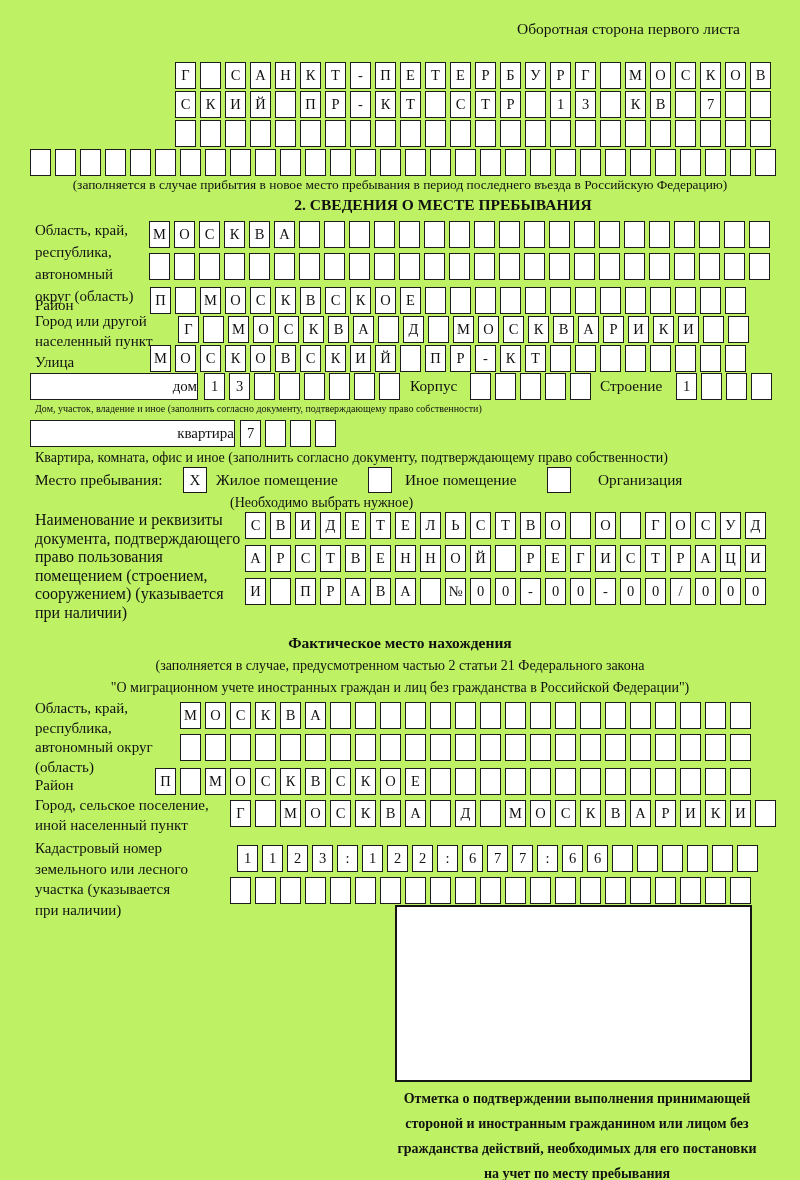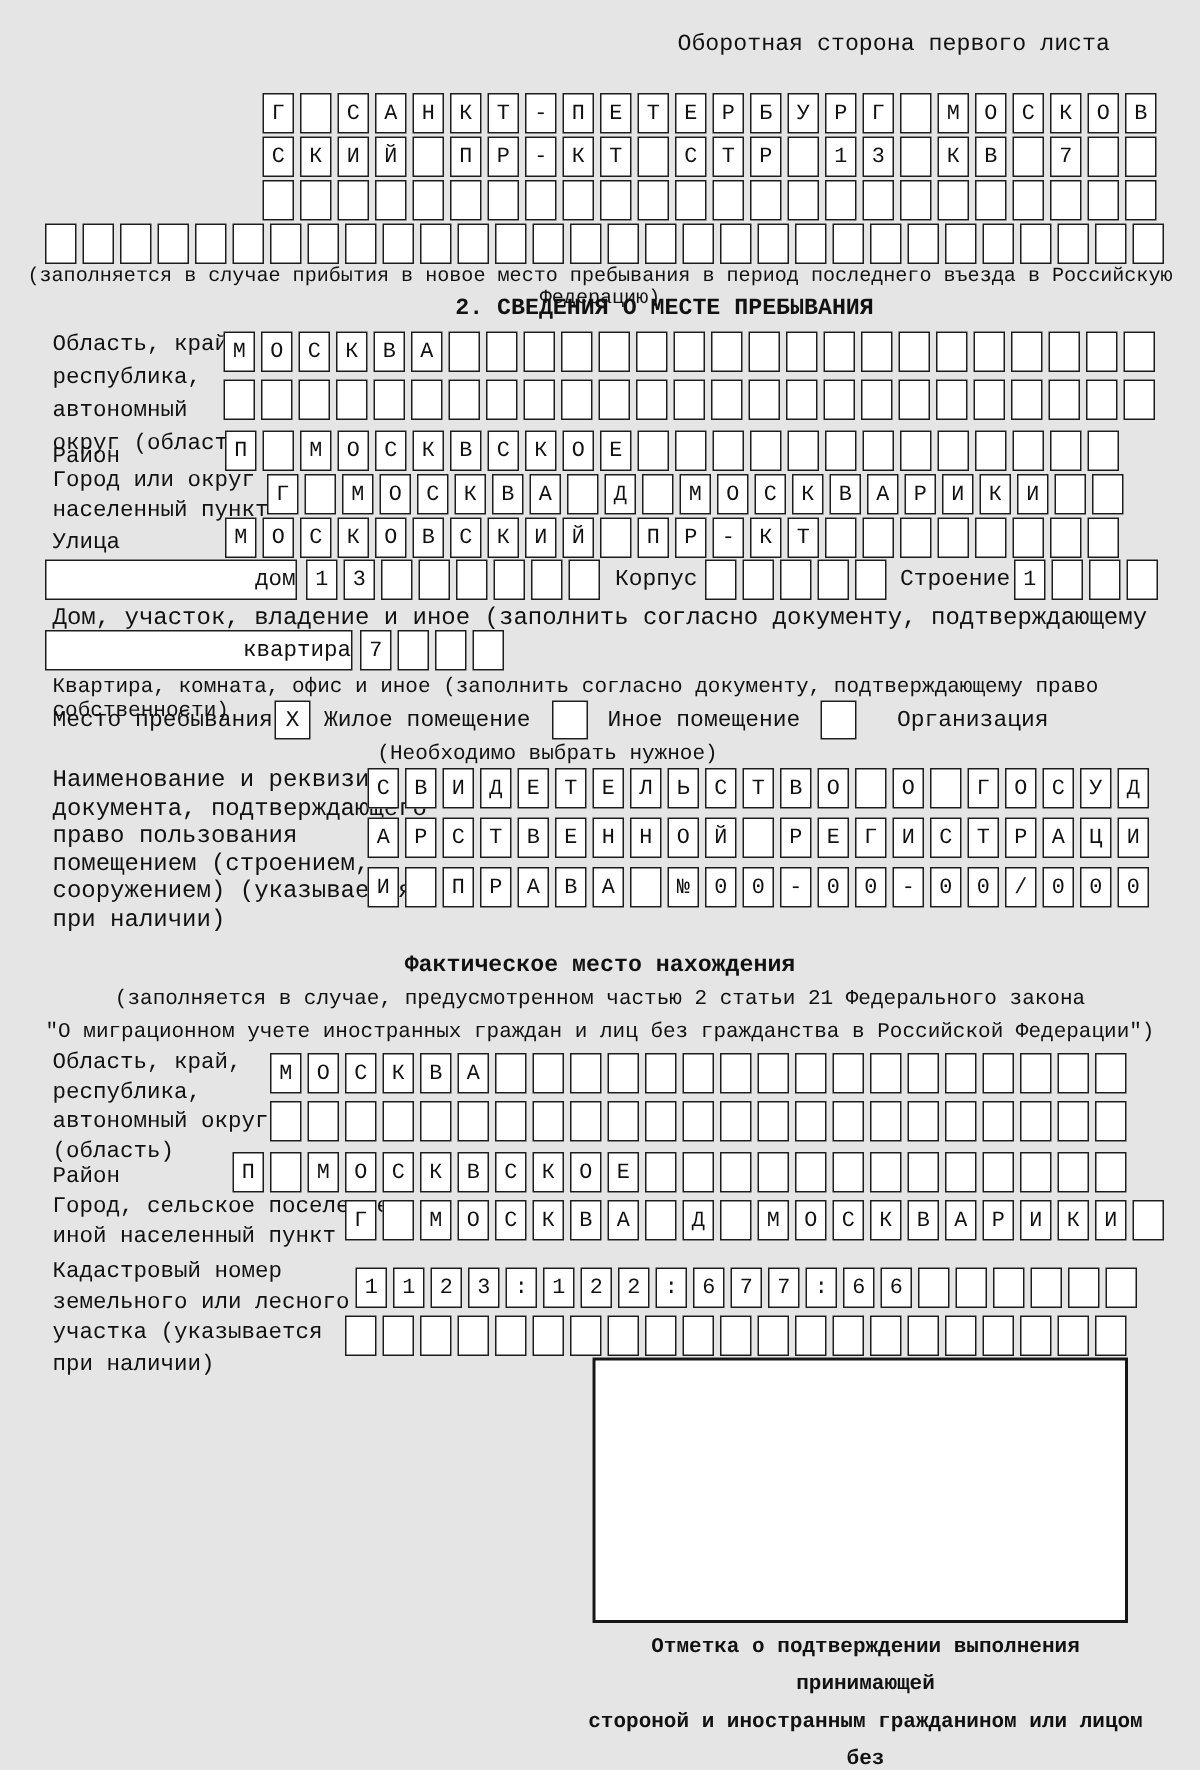--- a/index.html
+++ b/index.html
@@ -1,17 +1,17 @@
 <!DOCTYPE html>
 <html><head>
 <meta charset="utf-8">
 <style>
   html,body{margin:0;padding:0;background:#fff;}
-  .page{position:relative;width:800px;height:1180px;background:#e5e5e5;overflow:hidden;
-        font-family:Liberation Mono, monospace;color:#111;}
+  .page{position:relative;width:800px;height:1180px;background:#bef264;overflow:hidden;
+        font-family:Liberation Serif, serif;color:#111;}
   .lbl{position:absolute;font-size:15px;line-height:24px;}
   .ml{white-space:pre-line;}
   .grid{position:absolute;display:flex;gap:4px;}
   .cell{box-sizing:border-box;flex:none;width:21px;height:27px;border:1.7px solid #1c1c1c;
         display:inline-flex;align-items:center;justify-content:center;
         font-size:14.5px;color:#111;background:#fff;}
   .hdr{position:absolute;top:20px;right:60px;font-size:15.5px;}
   .title{position:absolute;left:0;width:800px;text-align:center;font-weight:bold;font-size:15.5px;}
   .note{position:absolute;font-size:13.4px;}
   .center{left:0;width:800px;text-align:center;}
@@ -226,21 +226,21 @@
       <span class="cell"></span>
       <span class="cell"></span>
       <span class="cell"></span>
       <span class="cell"></span>
       <span class="cell"></span>
       <span class="cell"></span>
       <span class="cell"></span>
       <span class="cell"></span>
     </div>
 
-  <div class="lbl ml" style="left:35px;top:311px;line-height:20px;">Город или округ
+  <div class="lbl ml" style="left:35px;top:311px;line-height:20px;">Город или другой
 населенный пункт</div>
   <div class="grid" style="left:178px;top:316px;">
       <span class="cell">Г</span>
       <span class="cell"></span>
       <span class="cell">М</span>
       <span class="cell">О</span>
       <span class="cell">С</span>
       <span class="cell">К</span>
       <span class="cell">В</span>
       <span class="cell">А</span>
@@ -310,41 +310,41 @@
       <span class="cell"></span>
       <span class="cell"></span>
     </div>
   <div class="inline-lbl" style="left:600px;top:377px;">Строение</div>
   <div class="grid" style="left:676px;top:373px;">
       <span class="cell">1</span>
       <span class="cell"></span>
       <span class="cell"></span>
       <span class="cell"></span>
     </div>
-  <div class="note" style="left:35px;top:403px;font-size:16px;">Дом, участок, владение и иное (заполнить согласно документу, подтверждающему право собственности)</div>
+  <div class="note" style="left:35px;top:403px;font-size:10px;">Дом, участок, владение и иное (заполнить согласно документу, подтверждающему право собственности)</div>
 
   <div class="namedbox" style="left:30px;top:420px;width:205px;">
     <span>квартира</span>
   </div>
   <div class="grid" style="left:240px;top:420px;">
       <span class="cell">7</span>
       <span class="cell"></span>
       <span class="cell"></span>
       <span class="cell"></span>
     </div>
   <div class="note" style="left:35px;top:450px;font-size:14px;">Квартира, комната, офис и иное (заполнить согласно документу, подтверждающему право собственности)</div>
 
   <div class="inline-lbl" style="left:35px;top:471px;">Место пребывания:</div>
   <div class="chk" style="left:183px;top:467px;">X</div>
   <div class="inline-lbl" style="left:216px;top:471px;">Жилое помещение</div>
   <div class="chk" style="left:368px;top:467px;"></div>
   <div class="inline-lbl" style="left:405px;top:471px;">Иное помещение</div>
   <div class="chk" style="left:547px;top:467px;"></div>
   <div class="inline-lbl" style="left:598px;top:471px;">Организация</div>
-  <div class="note" style="left:230px;top:495px;width:270px;text-align:center;font-size:14px;">(Необходимо выбрать нужное)</div>
+  <div class="note" style="left:230px;top:495px;width:270px;font-size:14px;">(Необходимо выбрать нужное)</div>
 
   <div class="lbl ml" style="left:35px;top:511px;font-size:16px;line-height:18.5px;">Наименование и реквизиты
 документа, подтверждающего
 право пользования
 помещением (строением,
 сооружением) (указывается
 при наличии)</div>
   <div class="grid" style="left:245px;top:512px;">
       <span class="cell">С</span>
       <span class="cell">В</span>

